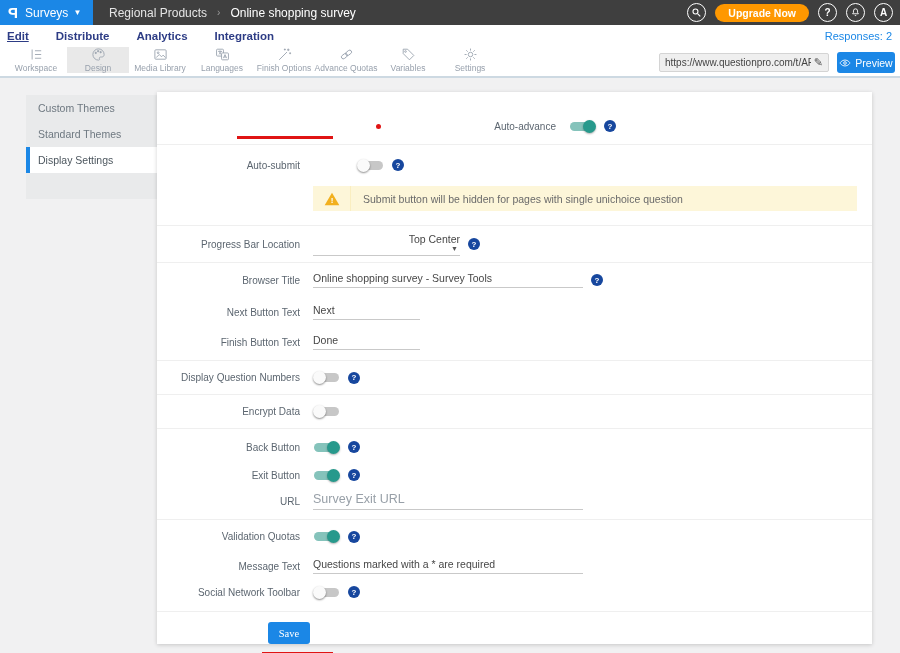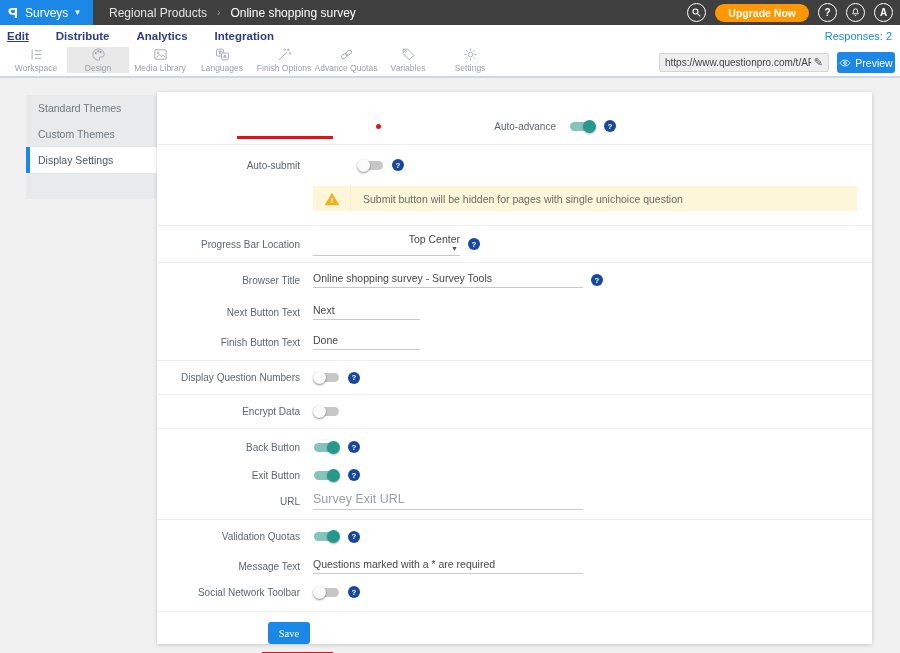--- a/index.html
+++ b/index.html
@@ -190,22 +190,22 @@
         <path d="M1.5 7s2.6-4.5 7.5-4.5S16.5 7 16.5 7 13.9 11.5 9 11.5 1.5 7 1.5 7z"></path>
         <circle cx="9" cy="7" r="2"></circle>
       </svg>
     <span>Preview</span>
   </button>
 </div>
 
 <div class="content">
 
   <aside class="sidebar">
+    <div class="side-item">Custom Themes</div>
     <div class="side-item">Standard Themes</div>
-    <div class="side-item">Custom Themes</div>
     <div class="side-item active">Display Settings</div>
     <div class="side-spacer"></div>
   </aside>
 
   <main class="panel">
 
     <div class="srow" style="height:36px; margin-top:16px;justify-content:center;">
       <div class="srow-label">Auto-advance</div>
       <div class="ctrl">
         <div class="toggle on">

